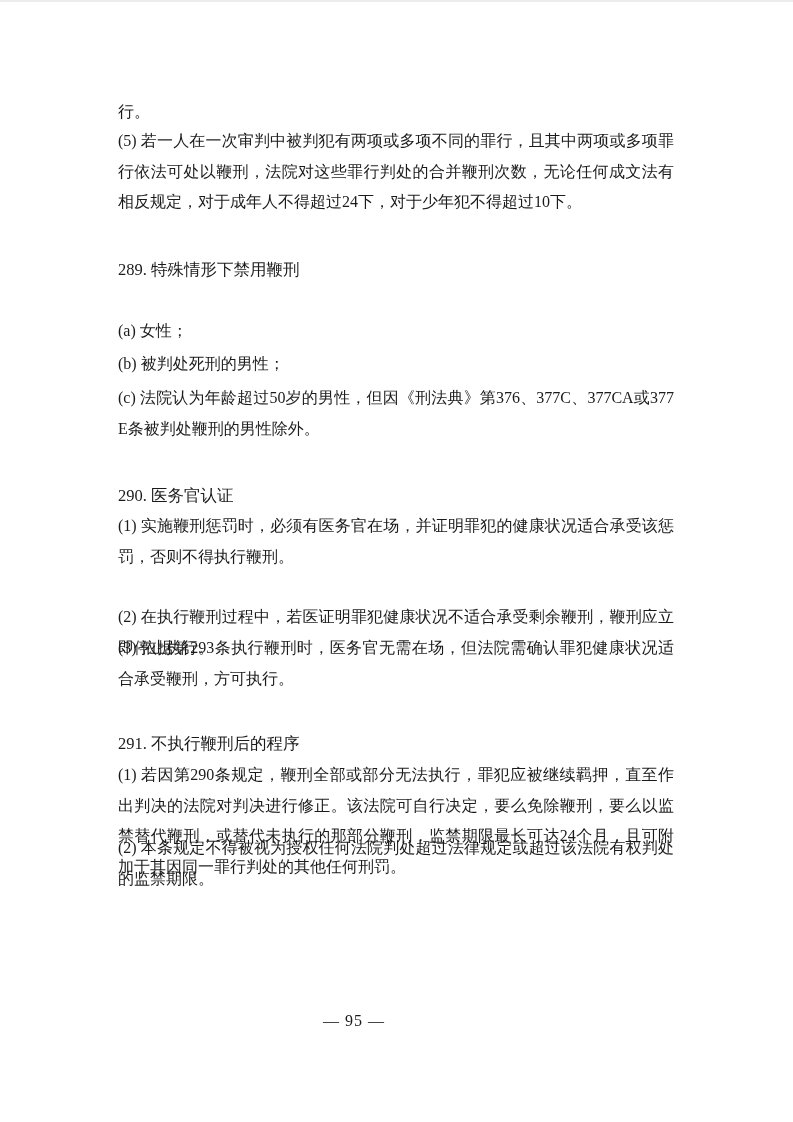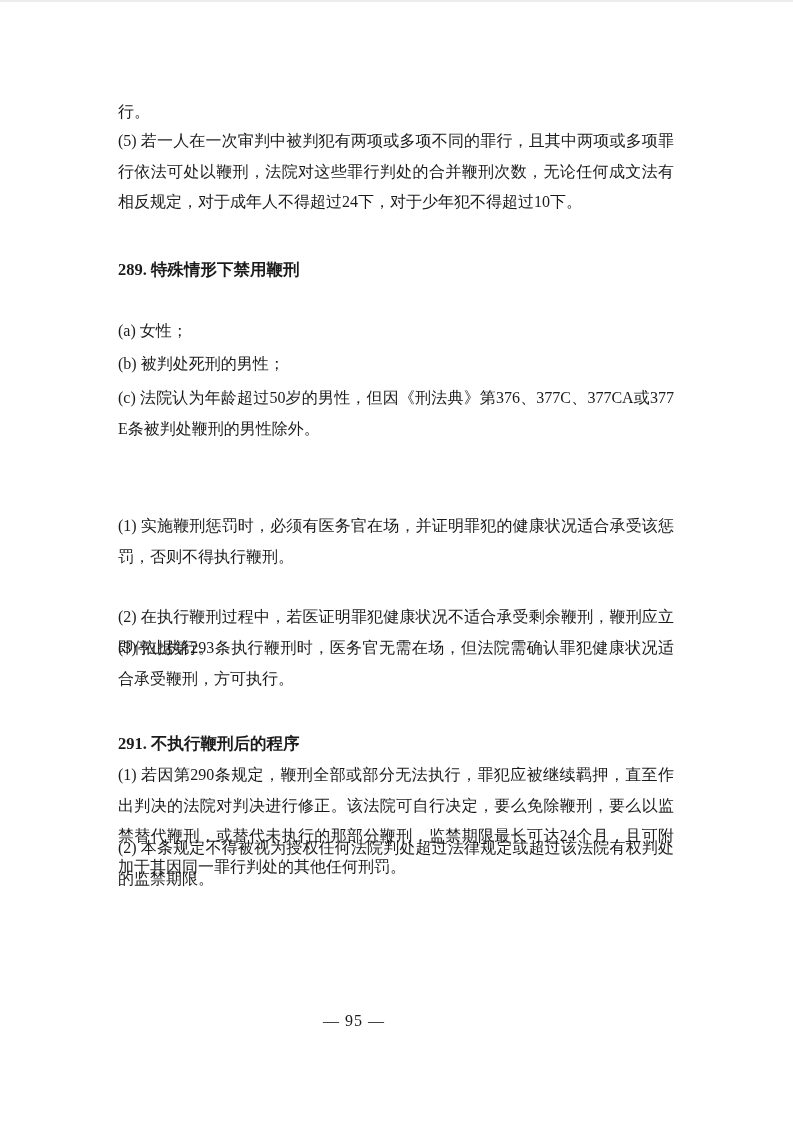--- a/index.html
+++ b/index.html
@@ -37,21 +37,21 @@
   .single {
     text-align: left;
   }
   .heading {
     position: absolute;
     left: 118px;
     width: 556px;
     margin: 0;
     font-size: 16.5px;
     line-height: 30.7px;
-    font-weight: bold;
+    font-weight: normal;
     text-align: left;
   }
   .page-footer {
     position: absolute;
     top: 1009px;
     left: 0;
     width: 708px;
     text-align: center;
     font-size: 16px;
     line-height: 24px;
@@ -70,20 +70,21 @@
 
   <h2 class="heading" style="top:255px">289. 特殊情形下禁用鞭刑</h2>
 
 
   <p class="blk single" style="top:349px">(b) 被判处死刑的男性；</p>
 
   <p class="blk single" style="top:316px">(a) 女性；</p>
 
   <p class="blk" style="top:383px">(c) 法院认为年龄超过50岁的男性，但因《刑法典》第376、377C、377CA或377E条被判处鞭刑的男性除外。</p>
 
+  <h2 class="heading" style="top:481px">290. 医务官认证</h2>
 
   <p class="blk" style="top:511px">(1) 实施鞭刑惩罚时，必须有医务官在场，并证明罪犯的健康状况适合承受该惩罚，否则不得执行鞭刑。</p>
 
   <p class="blk" style="top:602px">(2) 在执行鞭刑过程中，若医证明罪犯健康状况不适合承受剩余鞭刑，鞭刑应立即停止执行。</p>
 
   <p class="blk" style="top:633px">(3) 依据第293条执行鞭刑时，医务官无需在场，但法院需确认罪犯健康状况适合承受鞭刑，方可执行。</p>
 
   <h2 class="heading" style="top:729px">291. 不执行鞭刑后的程序</h2>
 
   <p class="blk" style="top:760px">(1) 若因第290条规定，鞭刑全部或部分无法执行，罪犯应被继续羁押，直至作出判决的法院对判决进行修正。该法院可自行决定，要么免除鞭刑，要么以监禁替代鞭刑，或替代未执行的那部分鞭刑，监禁期限最长可达24个月，且可附加于其因同一罪行判处的其他任何刑罚。</p>

